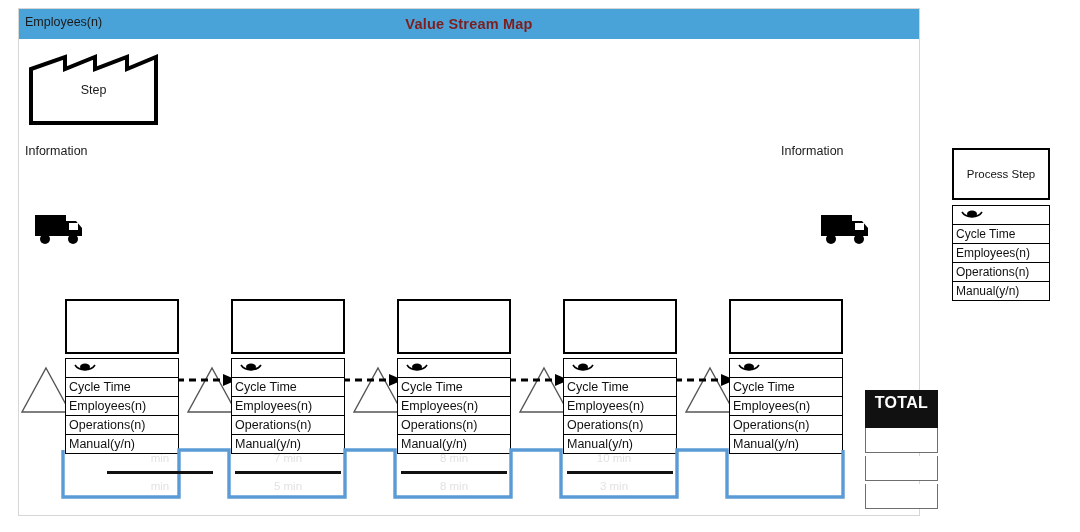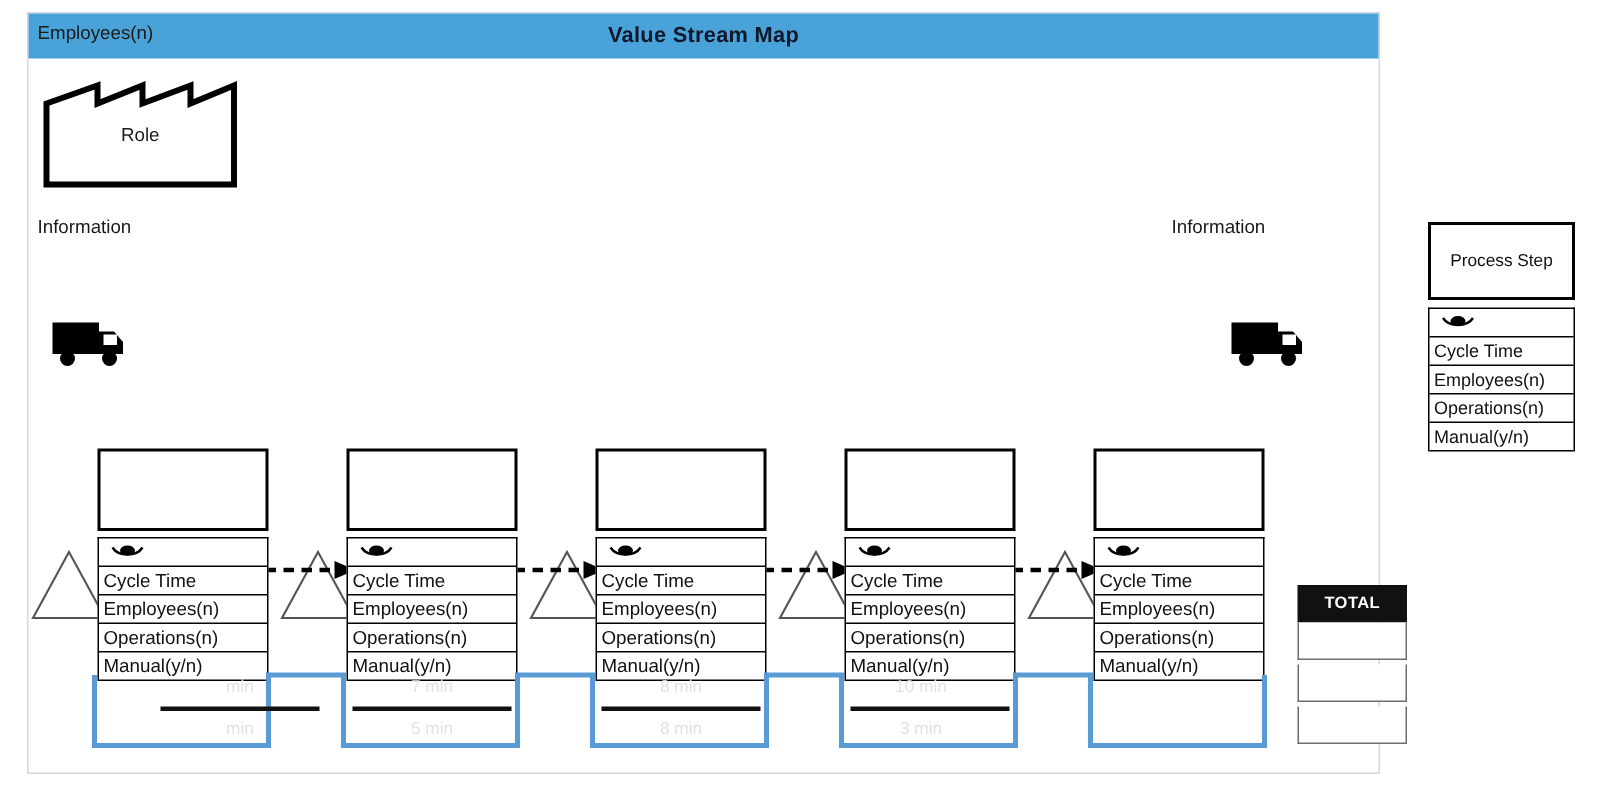--- a/index.html
+++ b/index.html
@@ -46,21 +46,21 @@
     white-space: nowrap;
   }
   .title-bar .title-text {
     position: absolute;
     left: 0;
     top: 7px;
     width: 100%;
     text-align: center;
     font-size: 14.5px;
     font-weight: bold;
-    color: #0f172a;
+    color: #7f1d1d;
     letter-spacing: .2px;
   }
 
   
   .factory {
     position: absolute;
     width: 133px;
     height: 80px;
   }
   .factory svg { display:block; width:133px; height:80px; }
@@ -135,25 +135,25 @@
   }
   .tl-bar {
     position: absolute;
     height: 3px;
     background: #111;
   }
 
   
   .total-box { position: absolute; left: 846px; top: 381px; width: 73px; }
   .total-box .t-head {
-    height: 25px;
+    height: 38px;
     line-height: 25px;
     background: #111111;
     color: #ffffff;
-    font-size: 11px;
+    font-size: 16px;
     font-weight: bold;
     text-align: center;
     letter-spacing: .3px;
   }
   .total-box .t-row {
     height: 25px;
     border: 1px solid #6e6e6e;
     border-top: none;
     background: #ffffff;
     box-sizing: border-box;
@@ -203,21 +203,21 @@
 
     <div class="title-bar">
       <div class="corner-label">Employees(n)</div>
       <div class="title-text">Value Stream Map</div>
     </div>
 
     <div class="factory" style="left:8px; top:38px;">
       <svg viewBox="0 0 133 80" xmlns="http://www.w3.org/2000/svg">
         <path d="M4 76 L4 22 L38 10 L38 22 L68 10 L68 22 L100 10 L100 22 L129 10 L129 76 Z" fill="#ffffff" stroke="#000000" stroke-width="4" stroke-linejoin="miter"></path>
       </svg>
-      <div class="f-label">Role</div>
+      <div class="f-label">Step</div>
     </div>
     <div class="info-label" style="left:6px; top:135px;">Information</div>
 
     <div class="info-label" style="left:762px; top:135px;">Information</div>
 
     <div class="truck" style="left:14px; top:202px;">
       <svg width="52" height="38" viewBox="0 0 52 38" xmlns="http://www.w3.org/2000/svg">
         <rect x="2" y="4" width="31" height="21" fill="#000000"></rect>
         <path d="M33 10 L43 10 L49 17 L49 25 L33 25 Z" fill="#000000"></path>
         <rect x="36" y="12" width="9" height="7" fill="#ffffff"></rect>

